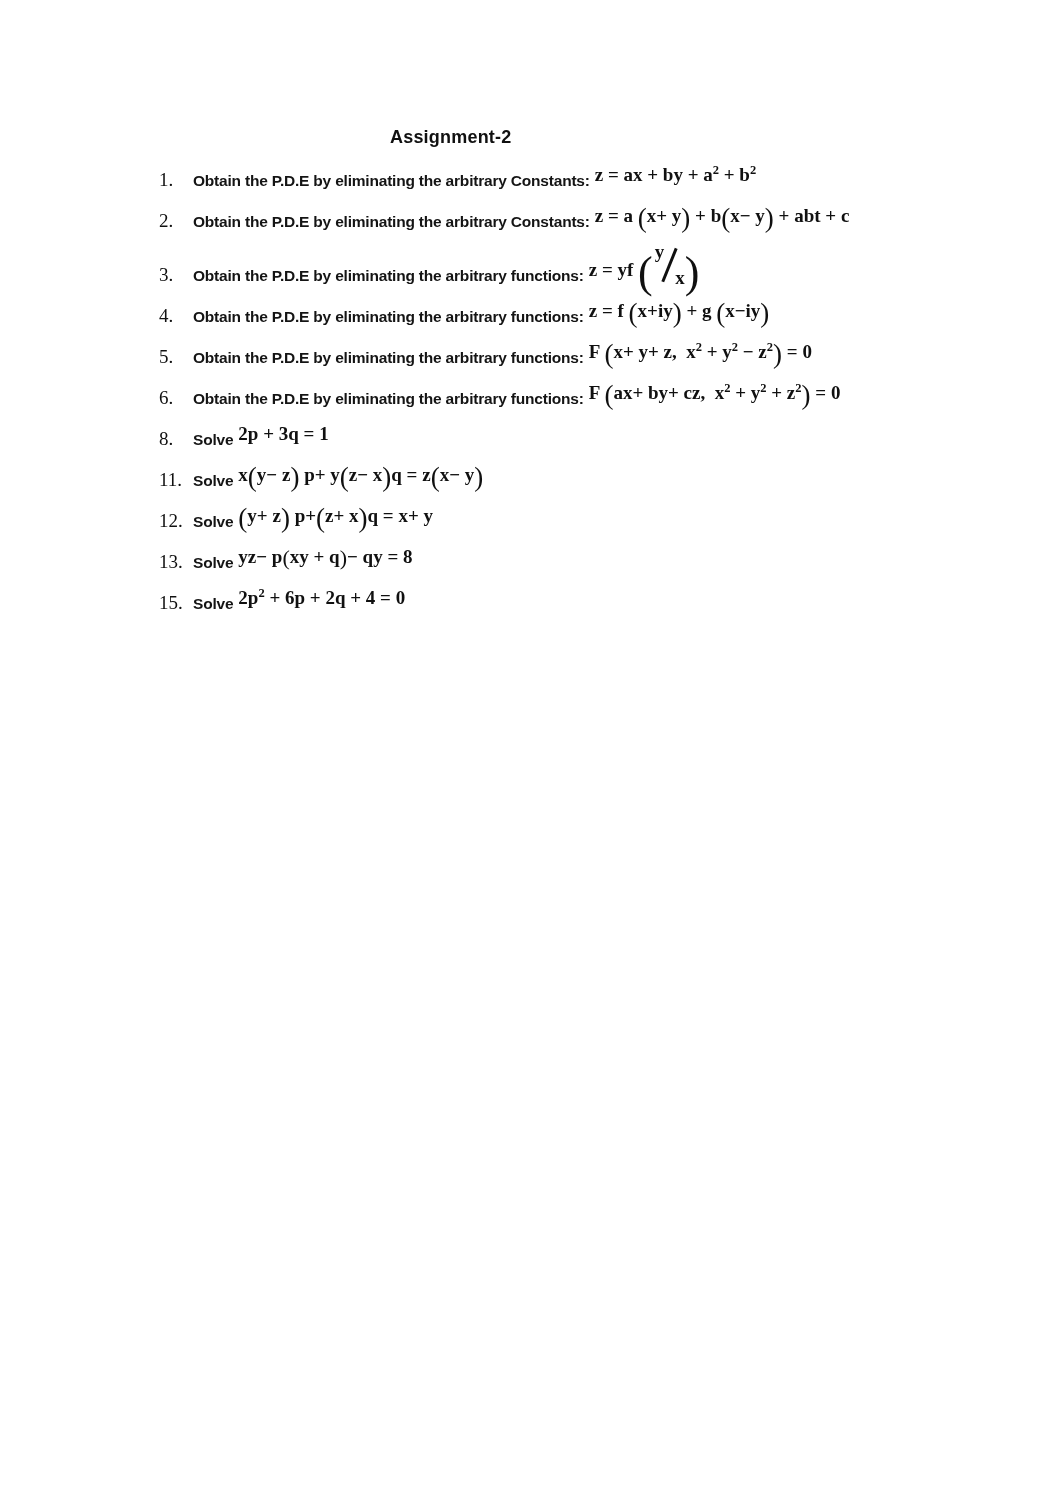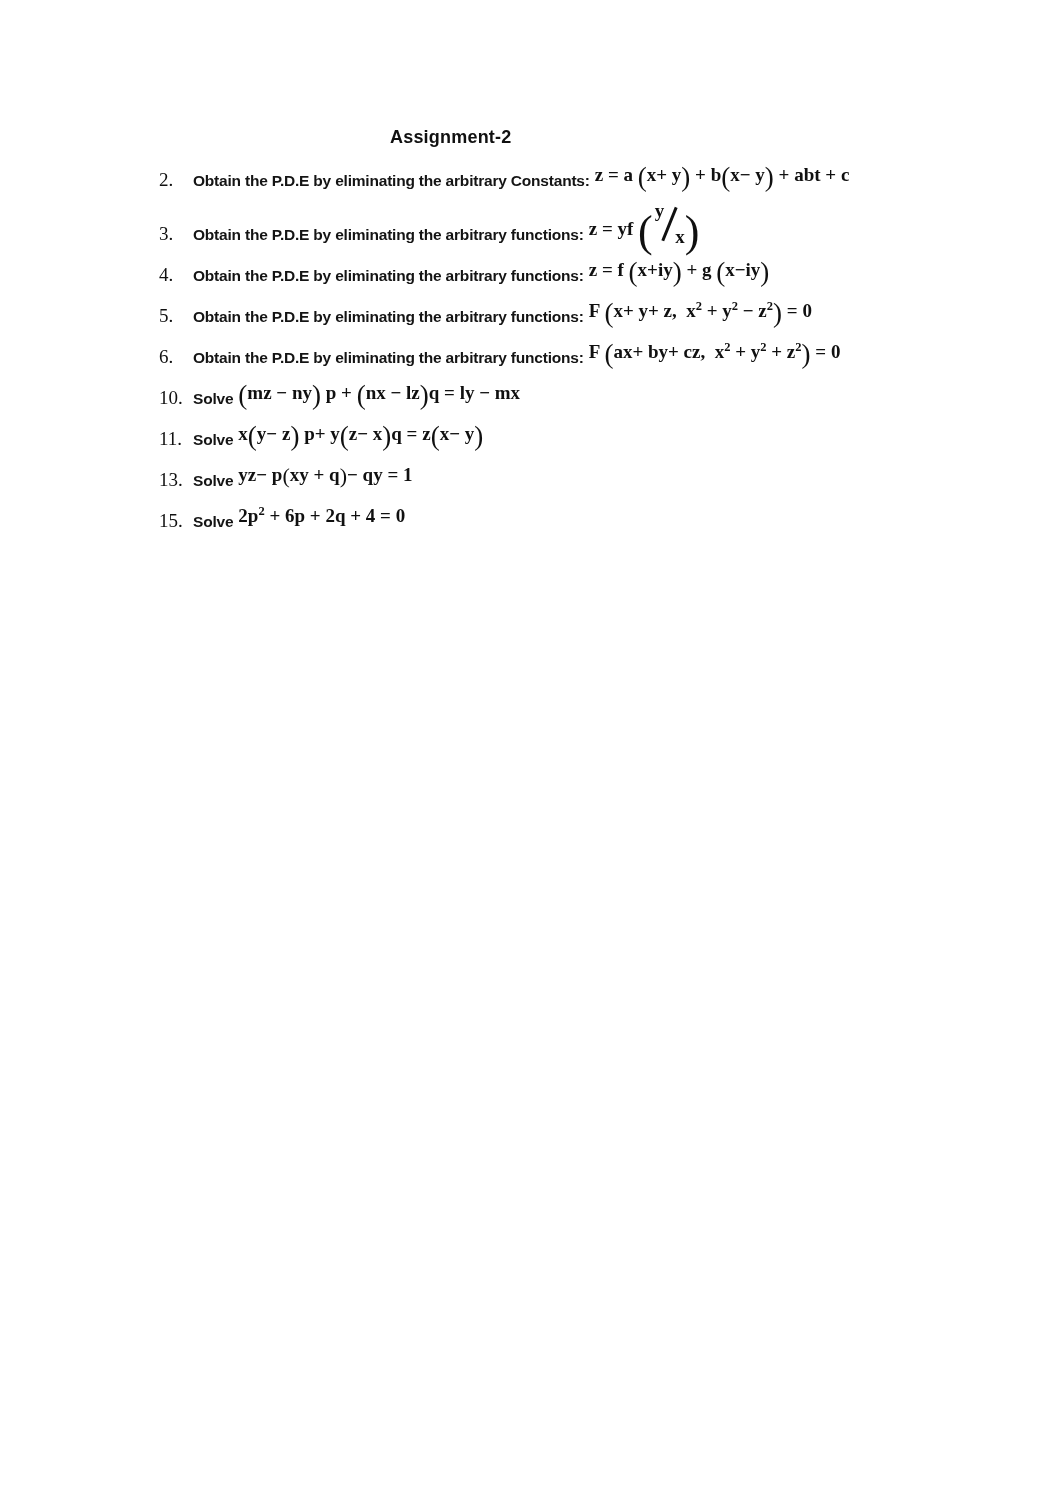--- a/index.html
+++ b/index.html
@@ -102,23 +102,25 @@
     background: #101010;
     transform: rotate(22deg);
   }
 </style>
 </head>
 <body>
 
 <div class="page">
   <div class="title">Assignment-2</div>
   <div class="problems" id="problem-list">
+      <div class="item"><span class="num">1.</span><span class="label">Obtain the P.D.E by eliminating the arbitrary Constants:</span><span class="eq"><span class="t">z = ax + by + a</span><sup>2</sup><span class="t"> + b</span><sup>2</sup></span></div>
       <div class="item"><span class="num">2.</span><span class="label">Obtain the P.D.E by eliminating the arbitrary Constants:</span><span class="eq"><span class="t">z = a </span><span class="paren paren-m">(</span><span class="t">x+ y</span><span class="paren paren-m">)</span><span class="t"> + b</span><span class="paren paren-m">(</span><span class="t">x− y</span><span class="paren paren-m">)</span><span class="t"> + abt + c</span></span></div>
       <div class="item"><span class="num">3.</span><span class="label">Obtain the P.D.E by eliminating the arbitrary functions:</span><span class="eq"><span class="t">z = yf </span><span class="paren paren-l">(</span><span class="dfrac"><span class="fn">y</span><span class="fsl"></span><span class="fd">x</span></span><span class="paren paren-l">)</span></span></div>
       <div class="item"><span class="num">4.</span><span class="label">Obtain the P.D.E by eliminating the arbitrary functions:</span><span class="eq"><span class="t">z = f </span><span class="paren paren-m">(</span><span class="t">x+iy</span><span class="paren paren-m">)</span><span class="t"> + g </span><span class="paren paren-m">(</span><span class="t">x−iy</span><span class="paren paren-m">)</span></span></div>
       <div class="item"><span class="num">5.</span><span class="label">Obtain the P.D.E by eliminating the arbitrary functions:</span><span class="eq"><span class="t">F </span><span class="paren paren-m">(</span><span class="t">x+ y+ z,  x</span><sup>2</sup><span class="t"> + y</span><sup>2</sup><span class="t"> − z</span><sup>2</sup><span class="paren paren-m">)</span><span class="t"> = 0</span></span></div>
       <div class="item"><span class="num">6.</span><span class="label">Obtain the P.D.E by eliminating the arbitrary functions:</span><span class="eq"><span class="t">F </span><span class="paren paren-m">(</span><span class="t">ax+ by+ cz,  x</span><sup>2</sup><span class="t"> + y</span><sup>2</sup><span class="t"> + z</span><sup>2</sup><span class="paren paren-m">)</span><span class="t"> = 0</span></span></div>
-      <div class="item"><span class="num">10.</span><span class="label">Solve</span><span class="eq"><span class="paren paren-m">(</span><span class="t">mz − ny</span><span class="paren paren-m">)</span><span class="t"> p + </span><span class="paren paren-m">(</span><span class="t">nx − lz</span><span class="paren paren-m">)</span><span class="t">q = ly − mx</span></span></div>
+      <div class="item"><span class="num">8.</span><span class="label">Solve</span><span class="eq"><span class="t">2p + 3q = 1</span></span></div>
       <div class="item"><span class="num">11.</span><span class="label">Solve</span><span class="eq"><span class="t">x</span><span class="paren paren-m">(</span><span class="t">y− z</span><span class="paren paren-m">)</span><span class="t"> p+ y</span><span class="paren paren-m">(</span><span class="t">z− x</span><span class="paren paren-m">)</span><span class="t">q = z</span><span class="paren paren-m">(</span><span class="t">x− y</span><span class="paren paren-m">)</span></span></div>
-      <div class="item"><span class="num">13.</span><span class="label">Solve</span><span class="eq"><span class="t">yz− p</span><span class="paren paren-s">(</span><span class="t">xy + q</span><span class="paren paren-s">)</span><span class="t">− qy = 1</span></span></div>
+      <div class="item"><span class="num">12.</span><span class="label">Solve</span><span class="eq"><span class="paren paren-m">(</span><span class="t">y+ z</span><span class="paren paren-m">)</span><span class="t"> p+</span><span class="paren paren-m">(</span><span class="t">z+ x</span><span class="paren paren-m">)</span><span class="t">q = x+ y</span></span></div>
+      <div class="item"><span class="num">13.</span><span class="label">Solve</span><span class="eq"><span class="t">yz− p</span><span class="paren paren-s">(</span><span class="t">xy + q</span><span class="paren paren-s">)</span><span class="t">− qy = 8</span></span></div>
       <div class="item"><span class="num">15.</span><span class="label">Solve</span><span class="eq"><span class="t">2p</span><sup>2</sup><span class="t"> + 6p + 2q + 4 = 0</span></span></div>
     </div>
 </div>
 
 </body></html>

